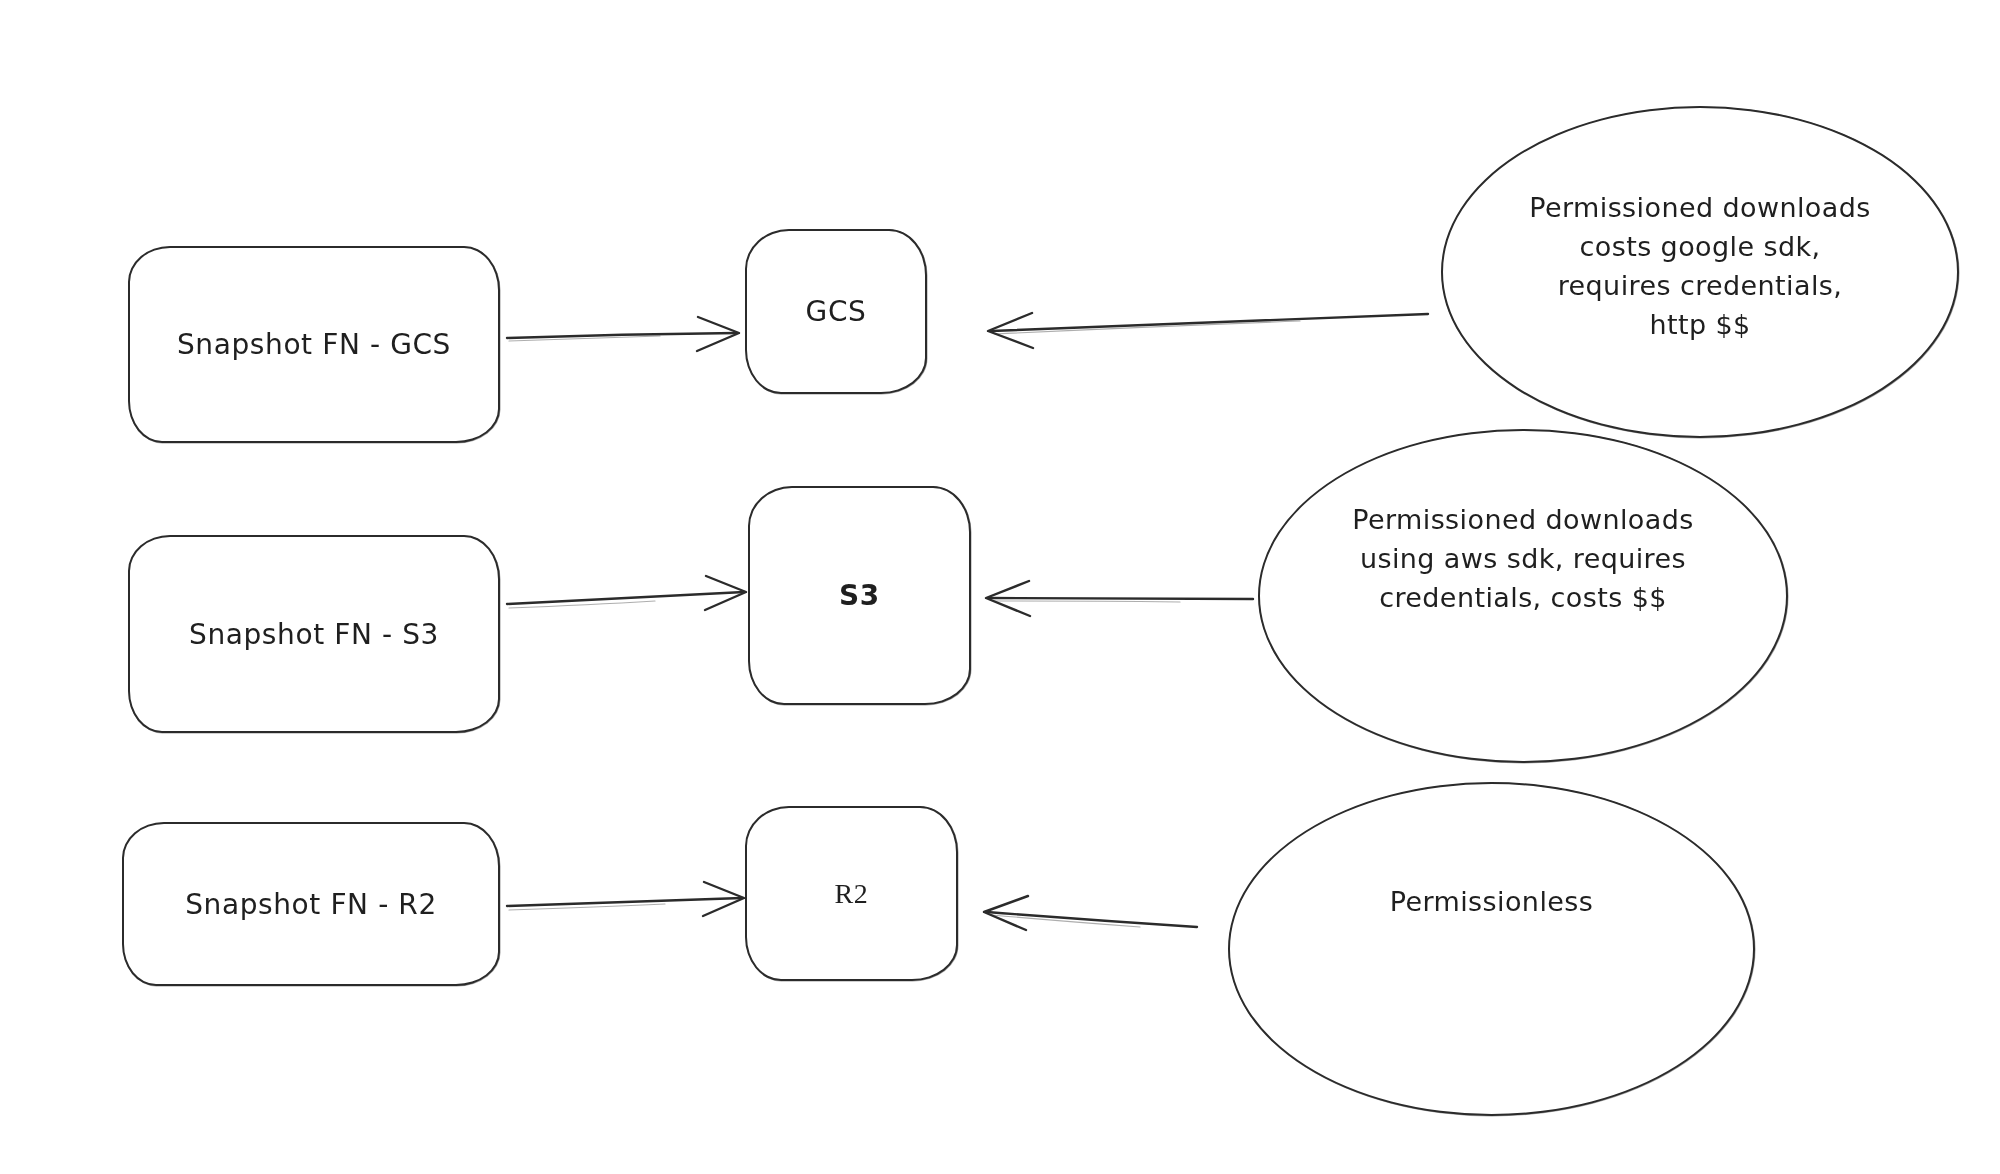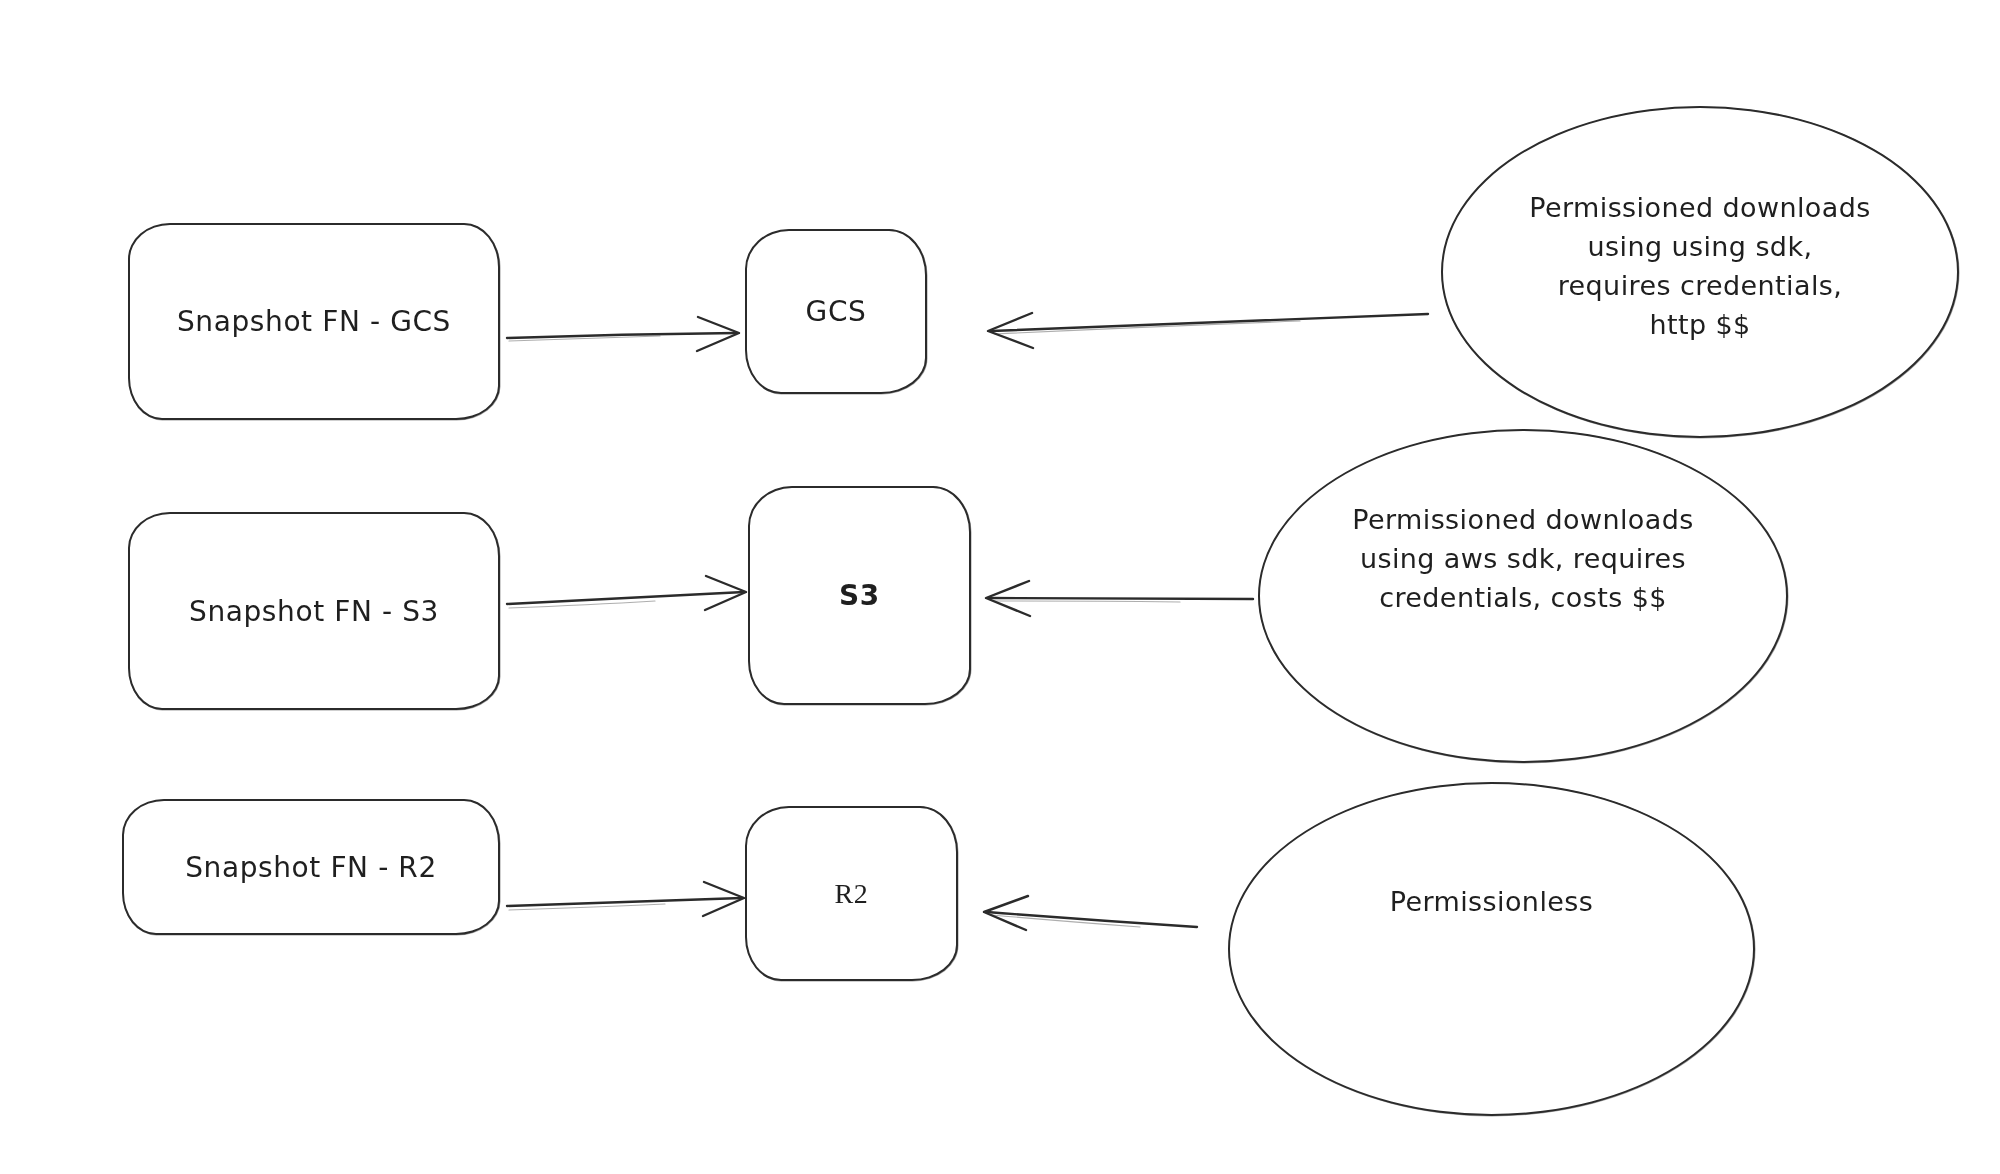--- a/index.html
+++ b/index.html
@@ -21,21 +21,21 @@
     background: #ffffff;
     border: 2.3px solid #2b2b2b;
     box-sizing: border-box;
     display: flex;
     align-items: center;
     justify-content: center;
     text-align: center;
     box-shadow: 0.5px 0.5px 0 0 rgba(40,40,40,0.45);
   }
   
-  .rect-lg { border-radius: 42px 36px 44px 34px / 36px 44px 34px 42px; }
+  .rect-lg { border-radius: 42px 36px 44px 34px / 36px 44px 34px 42px; margin-top: 23px; }
   .rect-sm { border-radius: 44px 38px 46px 36px / 40px 46px 36px 44px; }
   .ellipse { border-radius: 50%; }
 
   .box-label {
     font-size: 28px;
     letter-spacing: 0.6px;
     line-height: 1.25;
     white-space: nowrap;
   }
   .note-text {
@@ -79,21 +79,21 @@
     <span class="box-label">Snapshot FN - GCS</span>
   </div>
 
   <div class="shape rect-sm" style="left:745px; top:229px; width:182px; height:165px;">
     <span class="box-label">GCS</span>
   </div>
 
   <div class="shape ellipse" style="left:1441px; top:106px; width:518px; height:332px;">
     <div class="note-text" style="transform: translateY(-6px);">
       <div class="note-line">Permissioned downloads</div>
-      <div class="note-line">using using sdk,</div>
+      <div class="note-line">costs google sdk,</div>
       <div class="note-line">requires credentials,</div>
       <div class="note-line">http $$</div>
     </div>
   </div>
 
   <div class="shape rect-lg" style="left:128px; top:512px; width:372px; height:198px;">
     <span class="box-label">Snapshot FN - S3</span>
   </div>
 
   <div class="shape rect-sm" style="left:748px; top:486px; width:223px; height:219px;font-weight:bold;">
@@ -101,21 +101,21 @@
   </div>
 
   <div class="shape ellipse" style="left:1258px; top:429px; width:530px; height:334px;">
     <div class="note-text" style="transform: translateY(-38px);">
       <div class="note-line">Permissioned downloads</div>
       <div class="note-line">using aws sdk, requires</div>
       <div class="note-line">credentials, costs $$</div>
     </div>
   </div>
 
-  <div class="shape rect-lg" style="left:122px; top:799px; width:378px; height:136px;">
+  <div class="shape rect-lg" style="left:122px; top:799px; width:378px; height:164px;">
     <span class="box-label">Snapshot FN - R2</span>
   </div>
 
   <div class="shape rect-sm" style="left:745px; top:806px; width:213px; height:175px;font-family:Liberation Serif, serif;">
     <span class="box-label">R2</span>
   </div>
 
   <div class="shape ellipse" style="left:1228px; top:782px; width:527px; height:334px;">
     <div class="note-text" style="transform: translateY(-48px);">
       <div class="note-line">Permissionless</div>

